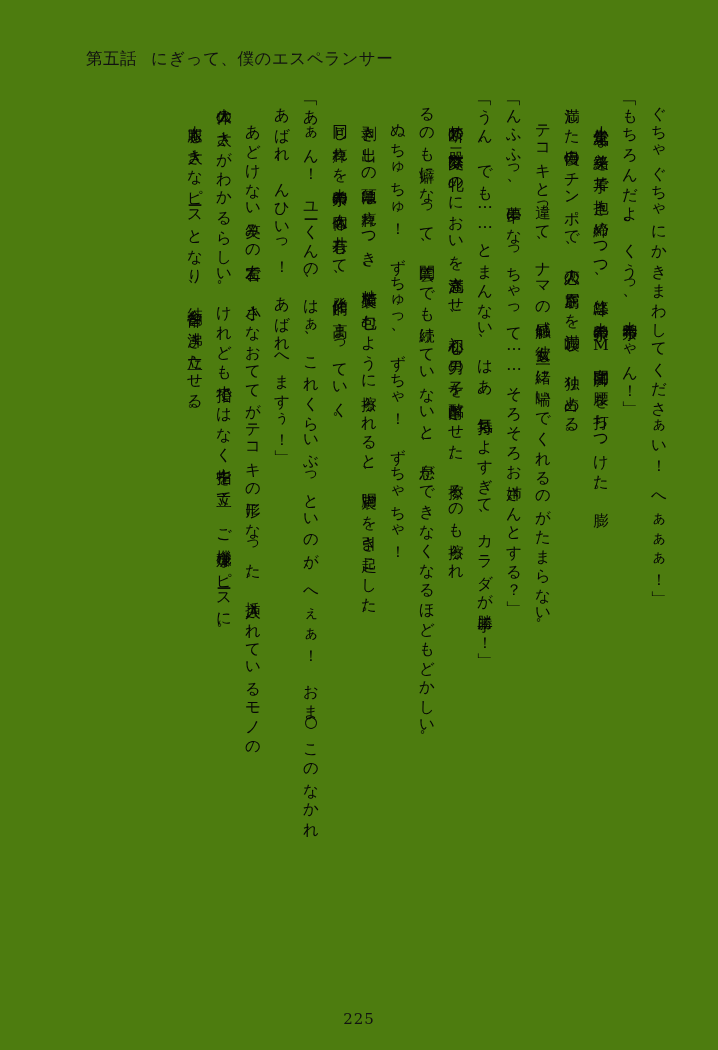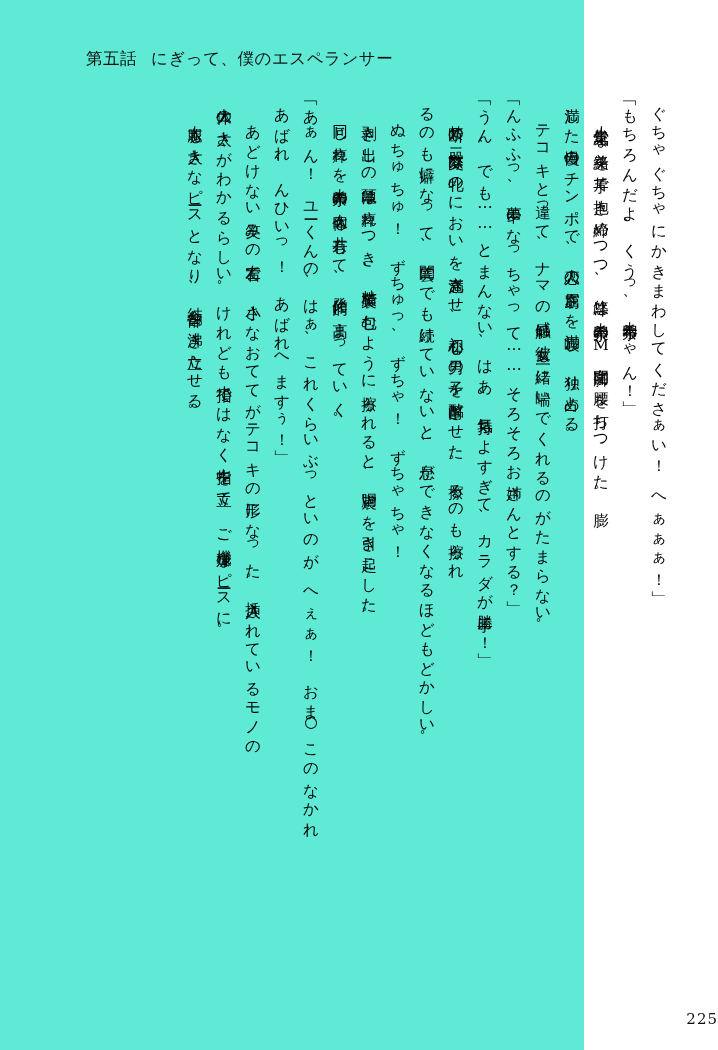--- a/index.html
+++ b/index.html
@@ -10,23 +10,23 @@
   body {
     width: 718px;
     height: 1050px;
     overflow: hidden;
     font-family: "DejaVu Serif", "Liberation Serif", serif;
     color: #000000;
   }
 
   .page {
     position: relative;
-    width: 584px;
+    width: 718px;
     height: 1050px;
-    background: #5eead4;
+    background: #4d7c0f;
     box-sizing: border-box;
   }
 
   
   .page-header {
     position: absolute;
     top: 48px;
     left: 86px;
     font-size: 16.5px;
     letter-spacing: 0.5px;
@@ -63,21 +63,21 @@
     overflow: visible;
     color: #050505;
     font-family: "DejaVu Serif", "Liberation Serif", serif;
   }
 
   .page-number {
     position: absolute;
     bottom: 22px;
     left: 0;
     width: 718px;
-    text-align: right;
+    text-align: center;
     font-size: 15px;
     letter-spacing: 1px;
     color: #111111;
     font-family: "DejaVu Serif", "Liberation Serif", serif;
   }
 </style>
 </head>
 <body>
 
 <div class="page">

